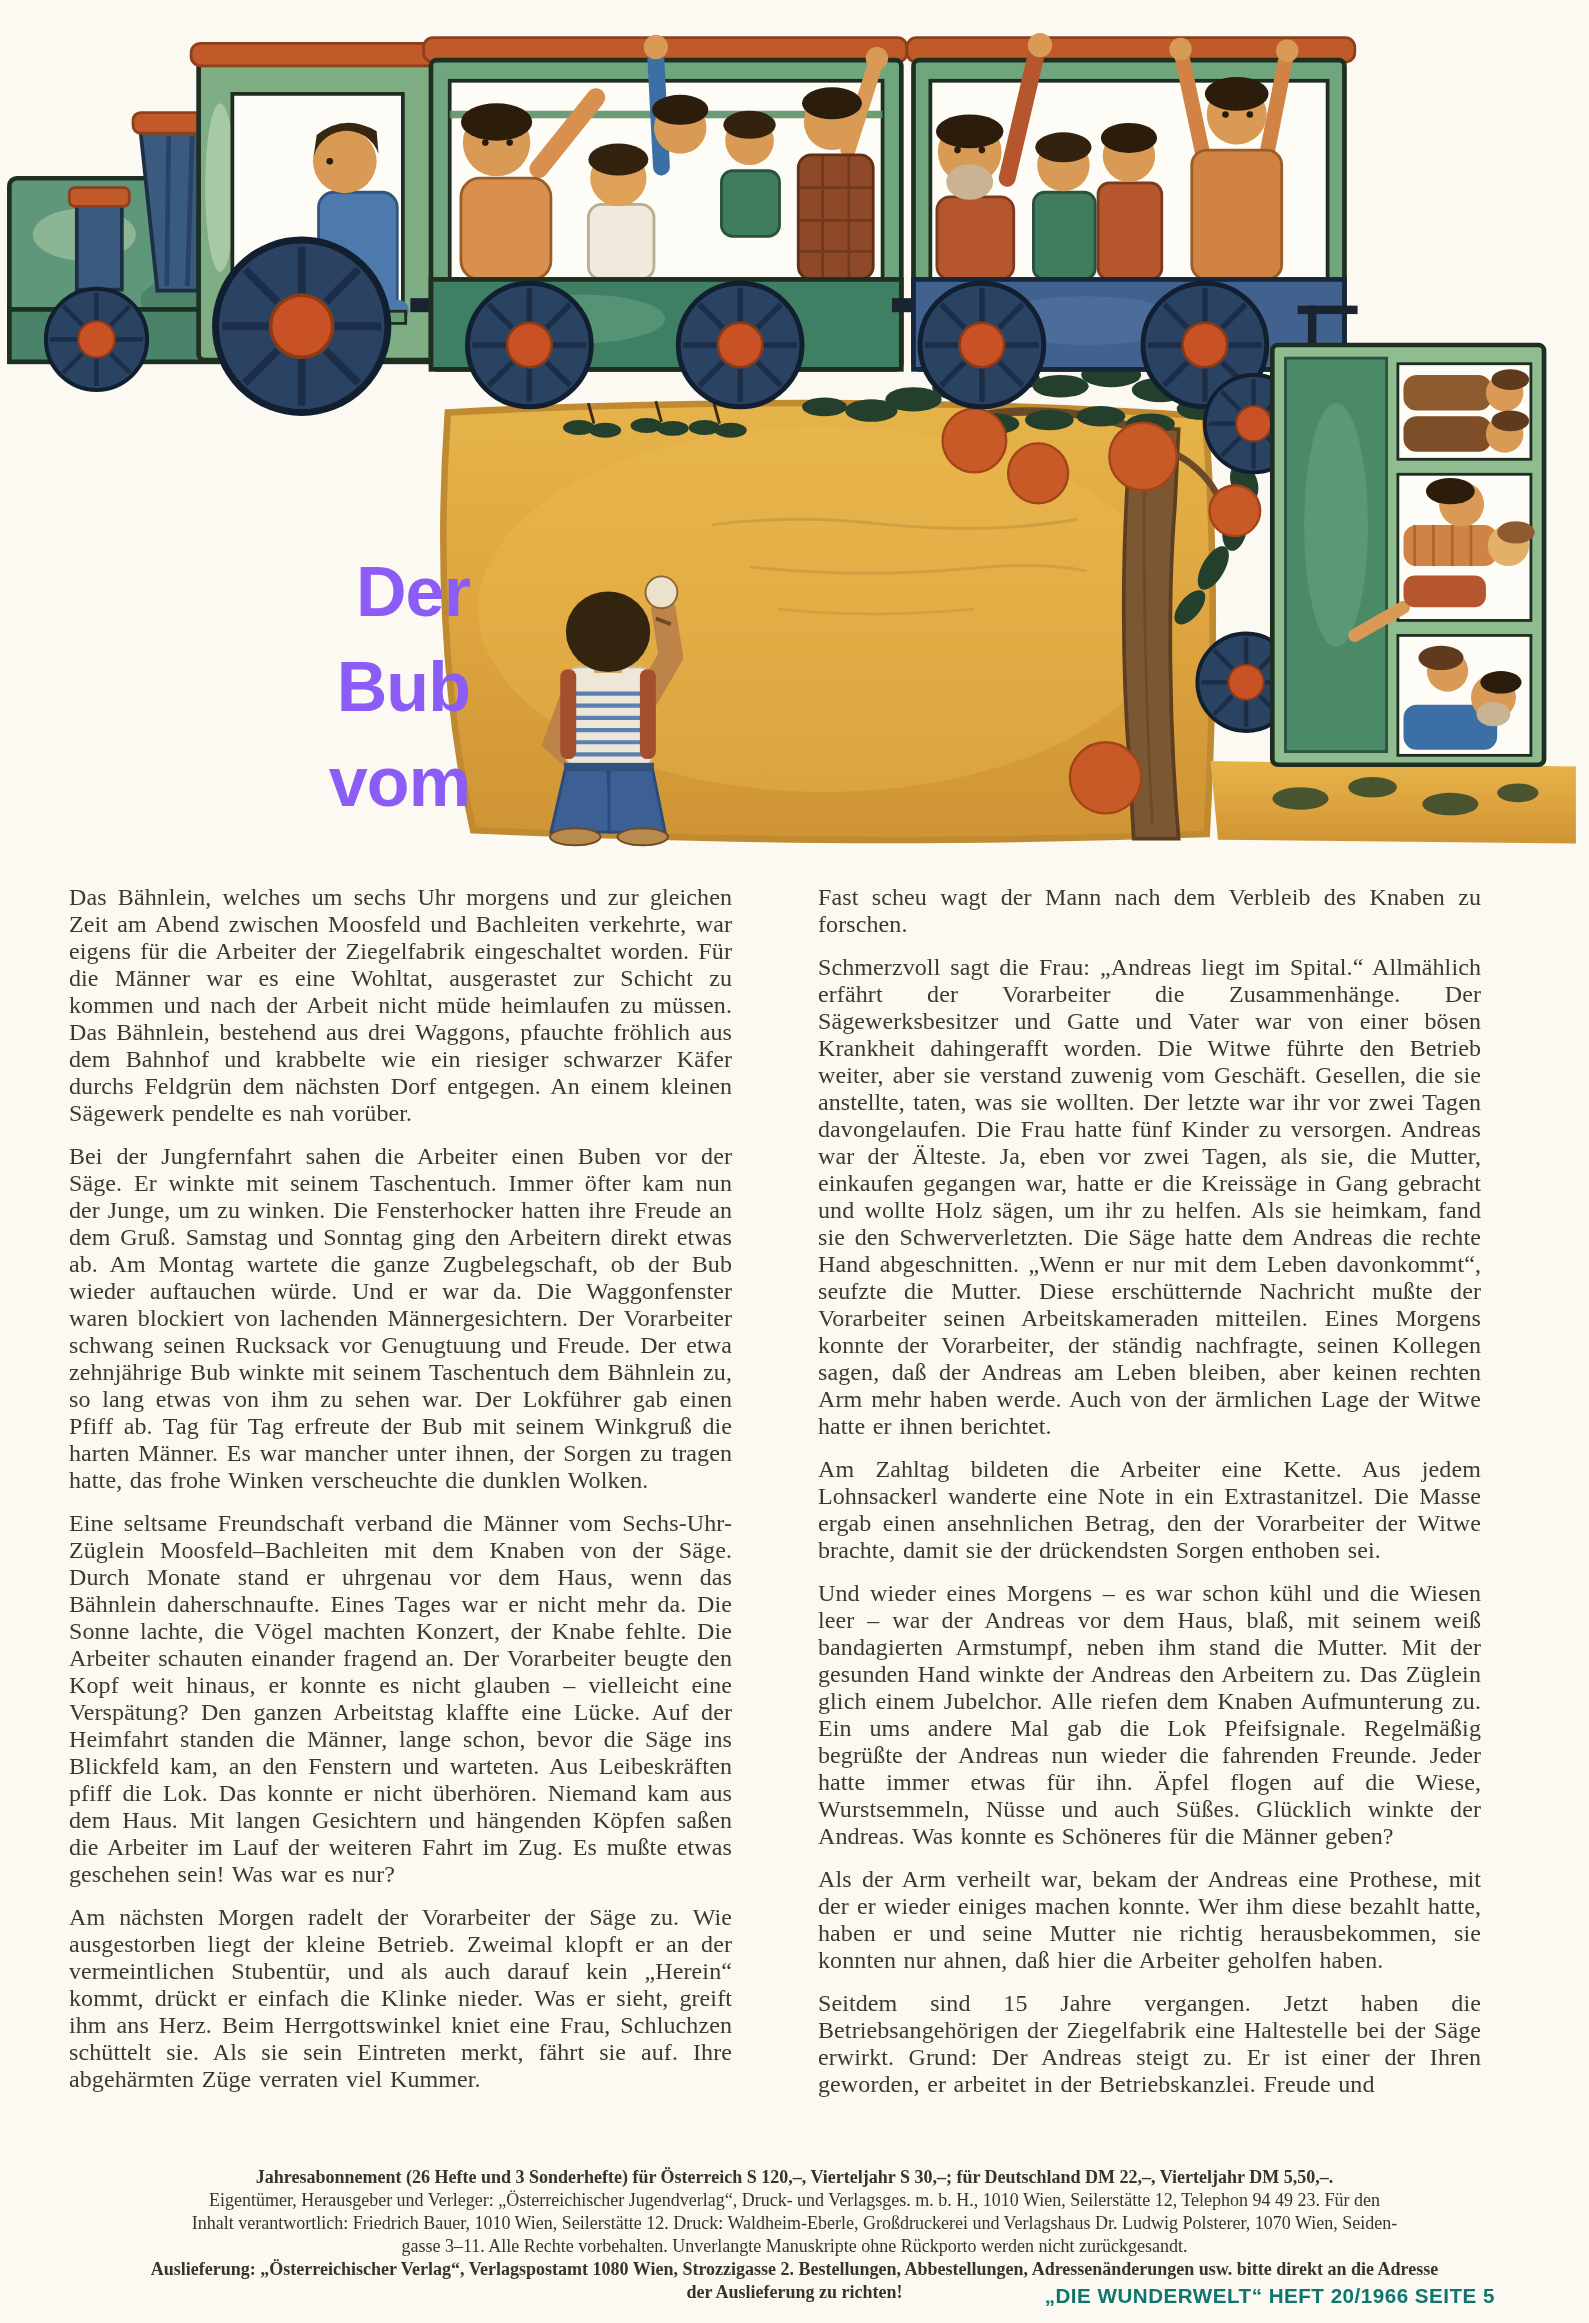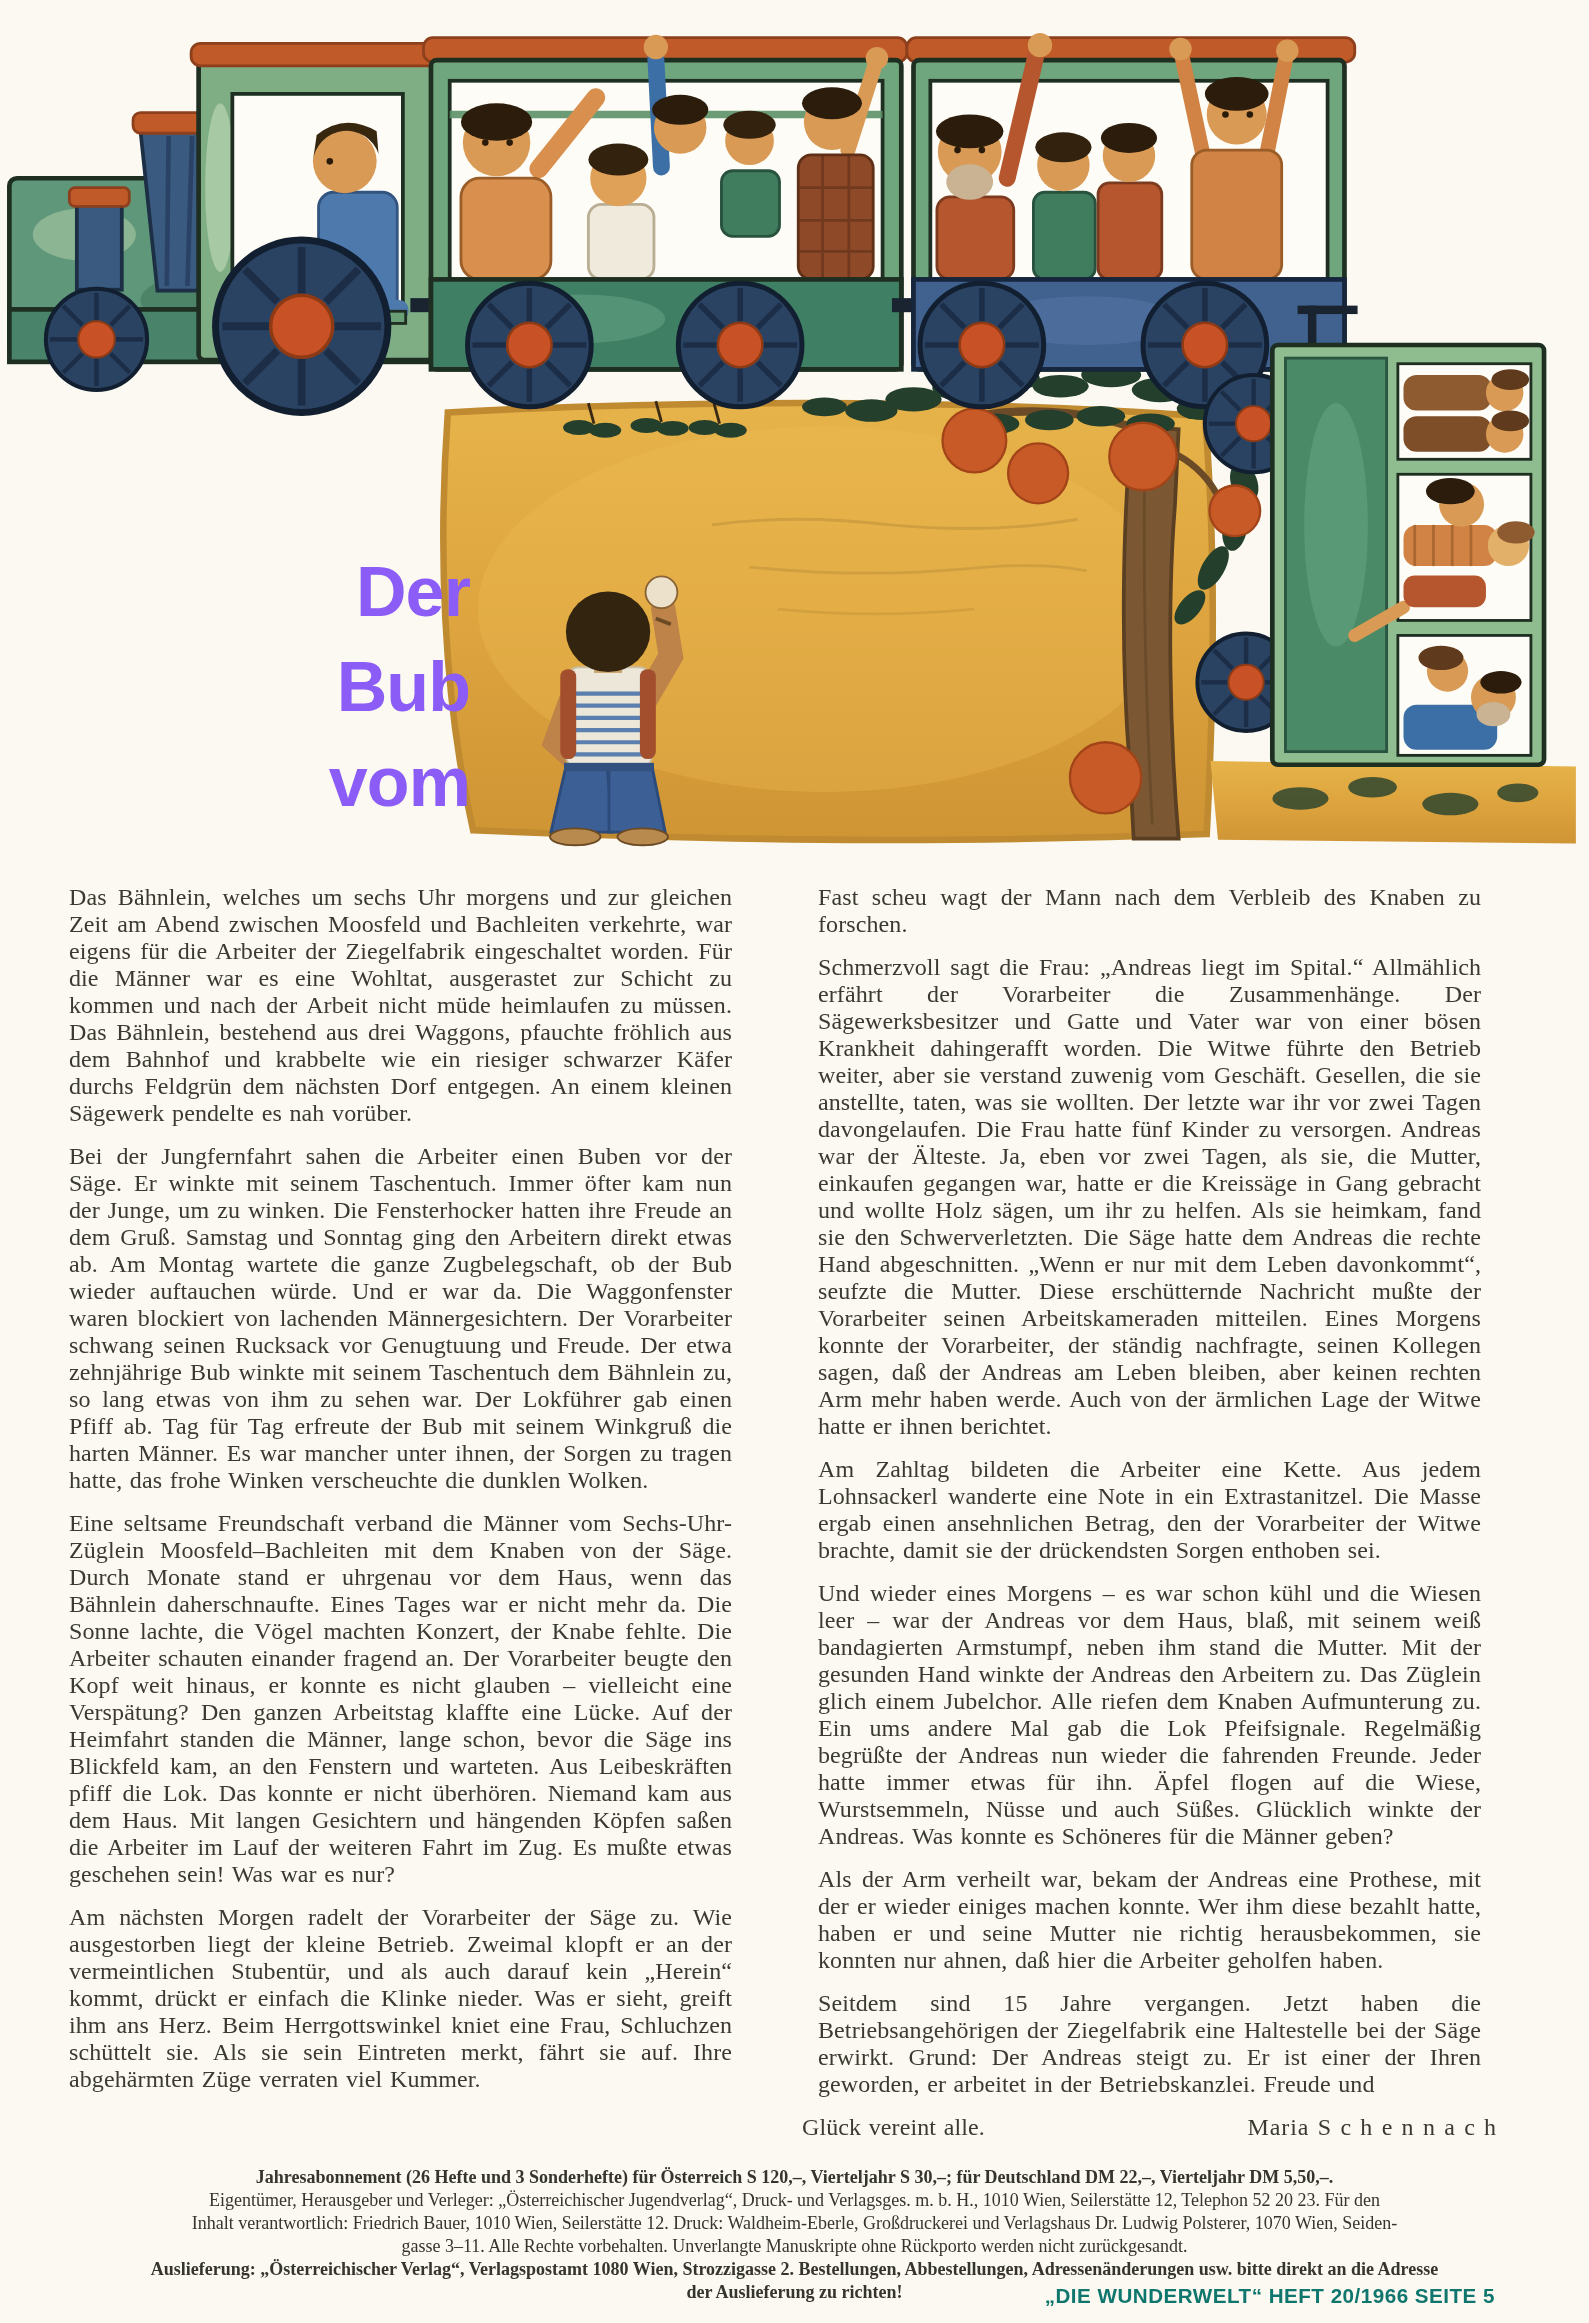--- a/index.html
+++ b/index.html
@@ -324,29 +324,25 @@
   <p>Am nächsten Morgen radelt der Vorarbeiter der Säge zu. Wie ausgestorben liegt der kleine Betrieb. Zweimal klopft er an der vermeintlichen Stubentür, und als auch darauf kein „Herein“ kommt, drückt er einfach die Klinke nieder. Was er sieht, greift ihm ans Herz. Beim Herrgottswinkel kniet eine Frau, Schluchzen schüttelt sie. Als sie sein Eintreten merkt, fährt sie auf. Ihre abgehärmten Züge verraten viel Kummer.</p>
 </div>
 
 <div class="col col-right">
   <p>Fast scheu wagt der Mann nach dem Verbleib des Knaben zu forschen.</p>
   <p>Schmerzvoll sagt die Frau: „Andreas liegt im Spital.“ Allmählich erfährt der Vorarbeiter die Zusammenhänge. Der Sägewerksbesitzer und Gatte und Vater war von einer bösen Krankheit dahingerafft worden. Die Witwe führte den Betrieb weiter, aber sie verstand zuwenig vom Geschäft. Gesellen, die sie anstellte, taten, was sie wollten. Der letzte war ihr vor zwei Tagen davongelaufen. Die Frau hatte fünf Kinder zu versorgen. Andreas war der Älteste. Ja, eben vor zwei Tagen, als sie, die Mutter, einkaufen gegangen war, hatte er die Kreissäge in Gang gebracht und wollte Holz sägen, um ihr zu helfen. Als sie heimkam, fand sie den Schwerverletzten. Die Säge hatte dem Andreas die rechte Hand abgeschnitten. „Wenn er nur mit dem Leben davonkommt“, seufzte die Mutter. Diese erschütternde Nachricht mußte der Vorarbeiter seinen Arbeitskameraden mitteilen. Eines Morgens konnte der Vorarbeiter, der ständig nachfragte, seinen Kollegen sagen, daß der Andreas am Leben bleiben, aber keinen rechten Arm mehr haben werde. Auch von der ärmlichen Lage der Witwe hatte er ihnen berichtet.</p>
   <p>Am Zahltag bildeten die Arbeiter eine Kette. Aus jedem Lohnsackerl wanderte eine Note in ein Extrastanitzel. Die Masse ergab einen ansehnlichen Betrag, den der Vorarbeiter der Witwe brachte, damit sie der drückendsten Sorgen enthoben sei.</p>
   <p>Und wieder eines Morgens – es war schon kühl und die Wiesen leer – war der Andreas vor dem Haus, blaß, mit seinem weiß bandagierten Armstumpf, neben ihm stand die Mutter. Mit der gesunden Hand winkte der Andreas den Arbeitern zu. Das Züglein glich einem Jubelchor. Alle riefen dem Knaben Aufmunterung zu. Ein ums andere Mal gab die Lok Pfeifsignale. Regelmäßig begrüßte der Andreas nun wieder die fahrenden Freunde. Jeder hatte immer etwas für ihn. Äpfel flogen auf die Wiese, Wurstsemmeln, Nüsse und auch Süßes. Glücklich winkte der Andreas. Was konnte es Schöneres für die Männer geben?</p>
   <p>Als der Arm verheilt war, bekam der Andreas eine Prothese, mit der er wieder einiges machen konnte. Wer ihm diese bezahlt hatte, haben er und seine Mutter nie richtig herausbekommen, sie konnten nur ahnen, daß hier die Arbeiter geholfen haben.</p>
   <p>Seitdem sind 15 Jahre vergangen. Jetzt haben die Betriebsangehörigen der Ziegelfabrik eine Haltestelle bei der Säge erwirkt. Grund: Der Andreas steigt zu. Er ist einer der Ihren geworden, er arbeitet in der Betriebskanzlei. Freude und</p>
-  <div class="author-row">
-    <span>Glück vereint alle.</span>
-    <span class="author">Maria S c h e n n a c h</span>
-  </div>
 </div>
 
 <div class="imprint">
   <div class="bold">Jahresabonnement (26 Hefte und 3 Sonderhefte) für Österreich S 120,–, Vierteljahr S 30,–; für Deutschland DM 22,–, Vierteljahr DM 5,50,–.</div>
-  <div>Eigentümer, Herausgeber und Verleger: „Österreichischer Jugendverlag“, Druck- und Verlagsges. m. b. H., 1010 Wien, Seilerstätte 12, Telephon 52 20 23. Für den</div>
+  <div>Eigentümer, Herausgeber und Verleger: „Österreichischer Jugendverlag“, Druck- und Verlagsges. m. b. H., 1010 Wien, Seilerstätte 12, Telephon 94 49 23. Für den</div>
   <div>Inhalt verantwortlich: Friedrich Bauer, 1010 Wien, Seilerstätte 12. Druck: Waldheim-Eberle, Großdruckerei und Verlagshaus Dr. Ludwig Polsterer, 1070 Wien, Seiden-</div>
   <div>gasse 3–11. Alle Rechte vorbehalten. Unverlangte Manuskripte ohne Rückporto werden nicht zurückgesandt.</div>
   <div class="bold">Auslieferung: „Österreichischer Verlag“, Verlagspostamt 1080 Wien, Strozzigasse 2. Bestellungen, Abbestellungen, Adressenänderungen usw. bitte direkt an die Adresse</div>
   <div class="bold">der Auslieferung zu richten!</div>
 </div>
 
 <div class="page-info">„DIE WUNDERWELT“ HEFT 20/1966 SEITE 5</div>
 
 
 </body></html>

